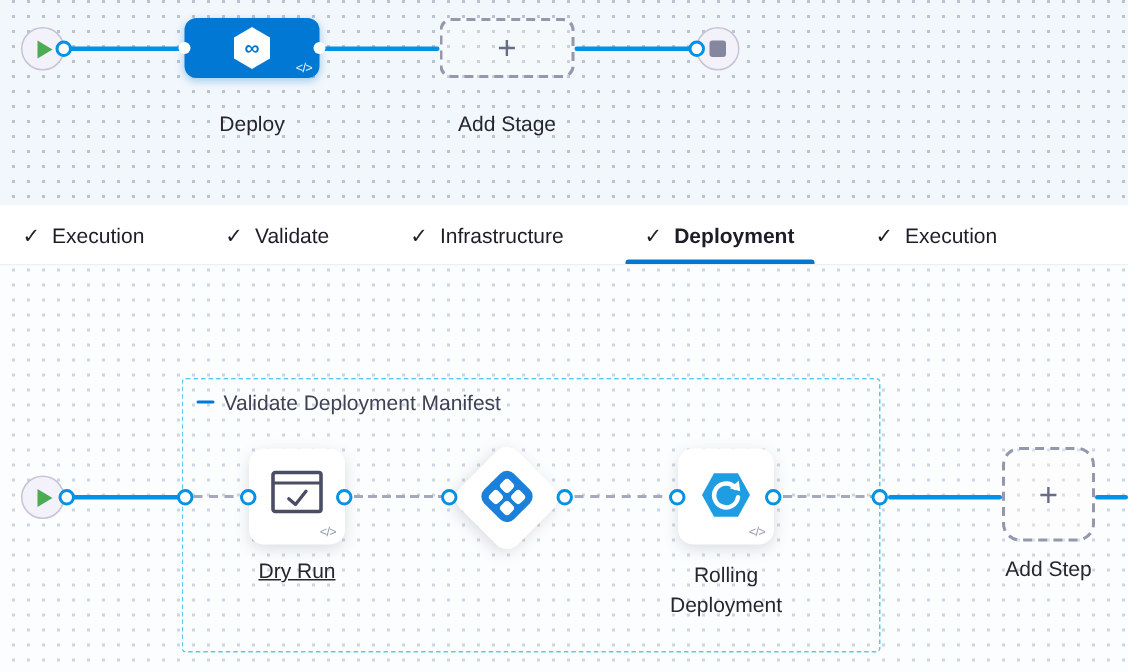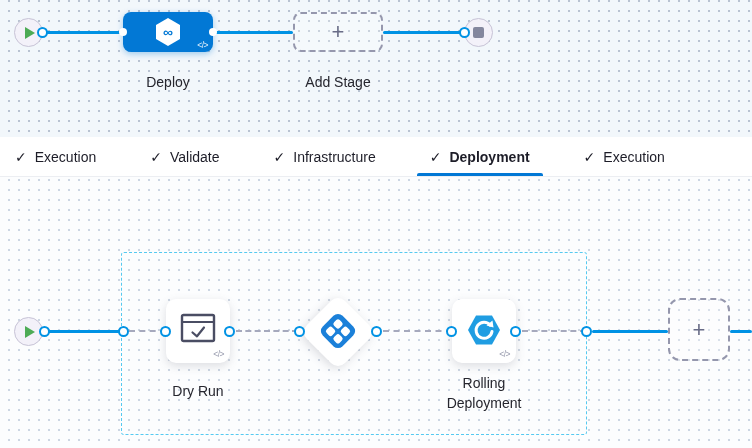--- a/index.html
+++ b/index.html
@@ -162,20 +162,24 @@
     </div>
     <div class="tab">
       <span class="chk">✓</span>
       <span class="tab-label">Execution</span>
     </div>
   </div>
 
   <div class="canvas-bottom">
 
     <div class="group-box"></div>
+    <div class="group-header">
+      <div class="collapse-dash"></div>
+      <span class="group-title">Validate Deployment Manifest</span>
+    </div>
 
     <div class="edge-blue" style="left:44px; top:153px; width:78px;"></div>
     <div class="edge-dash" style="left:129px; top:153px; width:37px;"></div>
     <div class="edge-dash" style="left:236px; top:153px; width:62px;"></div>
     <div class="edge-dash" style="left:383px; top:153px; width:69px;"></div>
     <div class="edge-dash" style="left:522px; top:153px; width:64px;"></div>
     <div class="edge-blue" style="left:592px; top:153px; width:76px;"></div>
     <div class="edge-blue" style="left:730px; top:153px; width:22px;"></div>
 
     <div class="startstop" style="left:14px; top:140px;">
@@ -187,21 +191,21 @@
     <div class="step-card" style="left:166px; top:122px;">
       <svg width="36" height="32" viewBox="0 0 36 32" style="margin-top:14px">
         <rect x="2" y="2" width="32" height="26" rx="1.5" fill="none" stroke="#4a4d63" stroke-width="2.4"></rect>
         <line x1="2" y1="9" x2="34" y2="9" stroke="#4a4d63" stroke-width="2"></line>
         <path d="M12.5 19.5 l4.5 3.8 L24 14.5" fill="none" stroke="#4a4d63" stroke-width="2.2" stroke-linecap="round" stroke-linejoin="round"></path>
       </svg>
       <span class="code-badge">&lt;/&gt;</span>
     </div>
     <div class="ring" style="left:160px; top:149px;"></div>
     <div class="ring" style="left:224px; top:149px;"></div>
-    <div class="node-label" style="left:138px; top:204px; width:120px;">Dry Run</div>
+    <div class="node-label" style="left:138px; top:193px; width:120px;text-decoration:underline;">Dry Run</div>
 
     <div class="diamond"></div>
     <div class="diamond-icon">
       <svg width="40" height="40" viewBox="0 0 40 40">
         <g transform="rotate(45 20 20)">
           <rect x="6" y="6" width="28" height="28" rx="6.5" fill="#1b80d9"></rect>
           <rect x="11" y="11" width="8" height="8" rx="2.5" fill="#ffffff"></rect>
           <rect x="21.5" y="11" width="8" height="8" rx="2.5" fill="#ffffff"></rect>
           <rect x="11" y="21.5" width="8" height="8" rx="2.5" fill="#ffffff"></rect>
           <rect x="21.5" y="21.5" width="8" height="8" rx="2.5" fill="#ffffff"></rect>
@@ -221,15 +225,16 @@
     </div>
     <div class="ring" style="left:446px; top:149px;"></div>
     <div class="ring" style="left:510px; top:149px;"></div>
     <div class="node-label" style="left:429px; top:196px; width:110px;text-align:center;">Rolling Deployment</div>
 
     <div class="ring" style="left:581px; top:149px;"></div>
 
     <div class="dashed-box" style="left:668px; top:121px; width:62px; height:63px; border-radius:12px;">
       <span class="plus-glyph">+</span>
     </div>
+    <div class="node-label" style="left:649px; top:192px; width:100px;">Add Step</div>
 
   </div>
 </div>
 
 </body></html>

